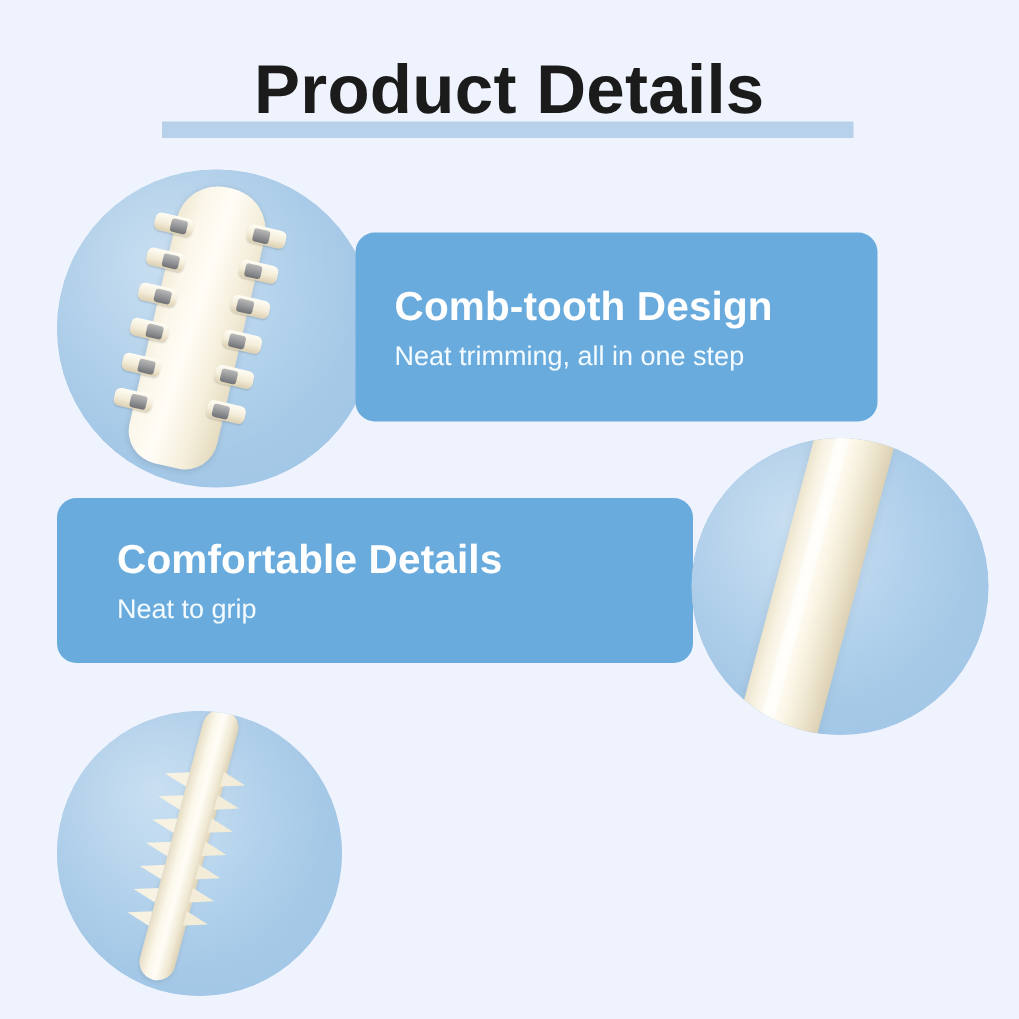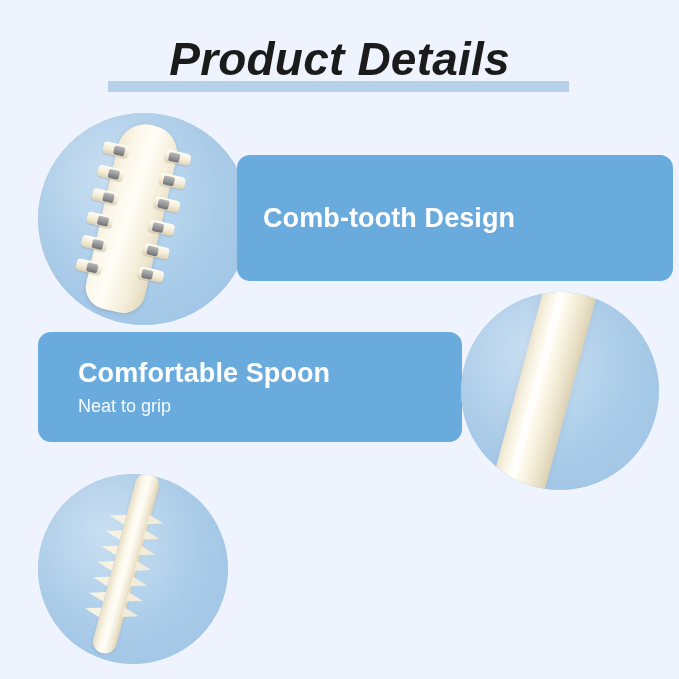--- a/index.html
+++ b/index.html
@@ -43,21 +43,20 @@
     left: 0;
     top: 33px;
     width: 679px;
     text-align: center;
     font-size: 46px;
     font-weight: bold;
     letter-spacing: 0.2px;
     color: #1b1b1b;
     line-height: 52px;
     white-space: nowrap;
-    font-style: italic;
   }
 
   
   .photo-circle {
     position: absolute;
     border-radius: 50%;
     overflow: hidden;
     background: #a9cbe8;
   }
   .circle-inner-glow {
@@ -204,21 +203,21 @@
     font-weight: normal;
     color: #f4fbff;
     line-height: 24px;
     margin-top: 5px;
     white-space: nowrap;
   }
 
   #card-comb {
     left: 237px;
     top: 155px;
-    width: 436px;
+    width: 348px;
     height: 126px;
     padding-left: 26px;
   }
   #card-handle {
     left: 38px;
     top: 332px;
     width: 424px;
     height: 110px;
     padding-left: 40px;
   }
@@ -270,24 +269,25 @@
       <div class="comb-blade" style="left:66px; top:46px;"></div>
       <div class="comb-blade" style="left:66px; top:70px;"></div>
       <div class="comb-blade" style="left:66px; top:94px;"></div>
       <div class="comb-blade" style="left:66px; top:118px;"></div>
       <div class="comb-blade" style="left:66px; top:142px;"></div>
     </div>
   </div>
 
   <div class="feature-card" id="card-comb">
     <div class="card-title">Comb-tooth Design</div>
+    <div class="card-subtitle">Neat trimming, all in one step</div>
   </div>
 
   <div class="feature-card" id="card-handle">
-    <div class="card-title">Comfortable Spoon</div>
+    <div class="card-title">Comfortable Details</div>
     <div class="card-subtitle">Neat to grip</div>
   </div>
 
   <div class="photo-circle" id="circle-handle">
     <div class="circle-inner-glow"></div>
     <div id="handle-bar">
       <div id="handle-highlight"></div>
     </div>
   </div>
 

